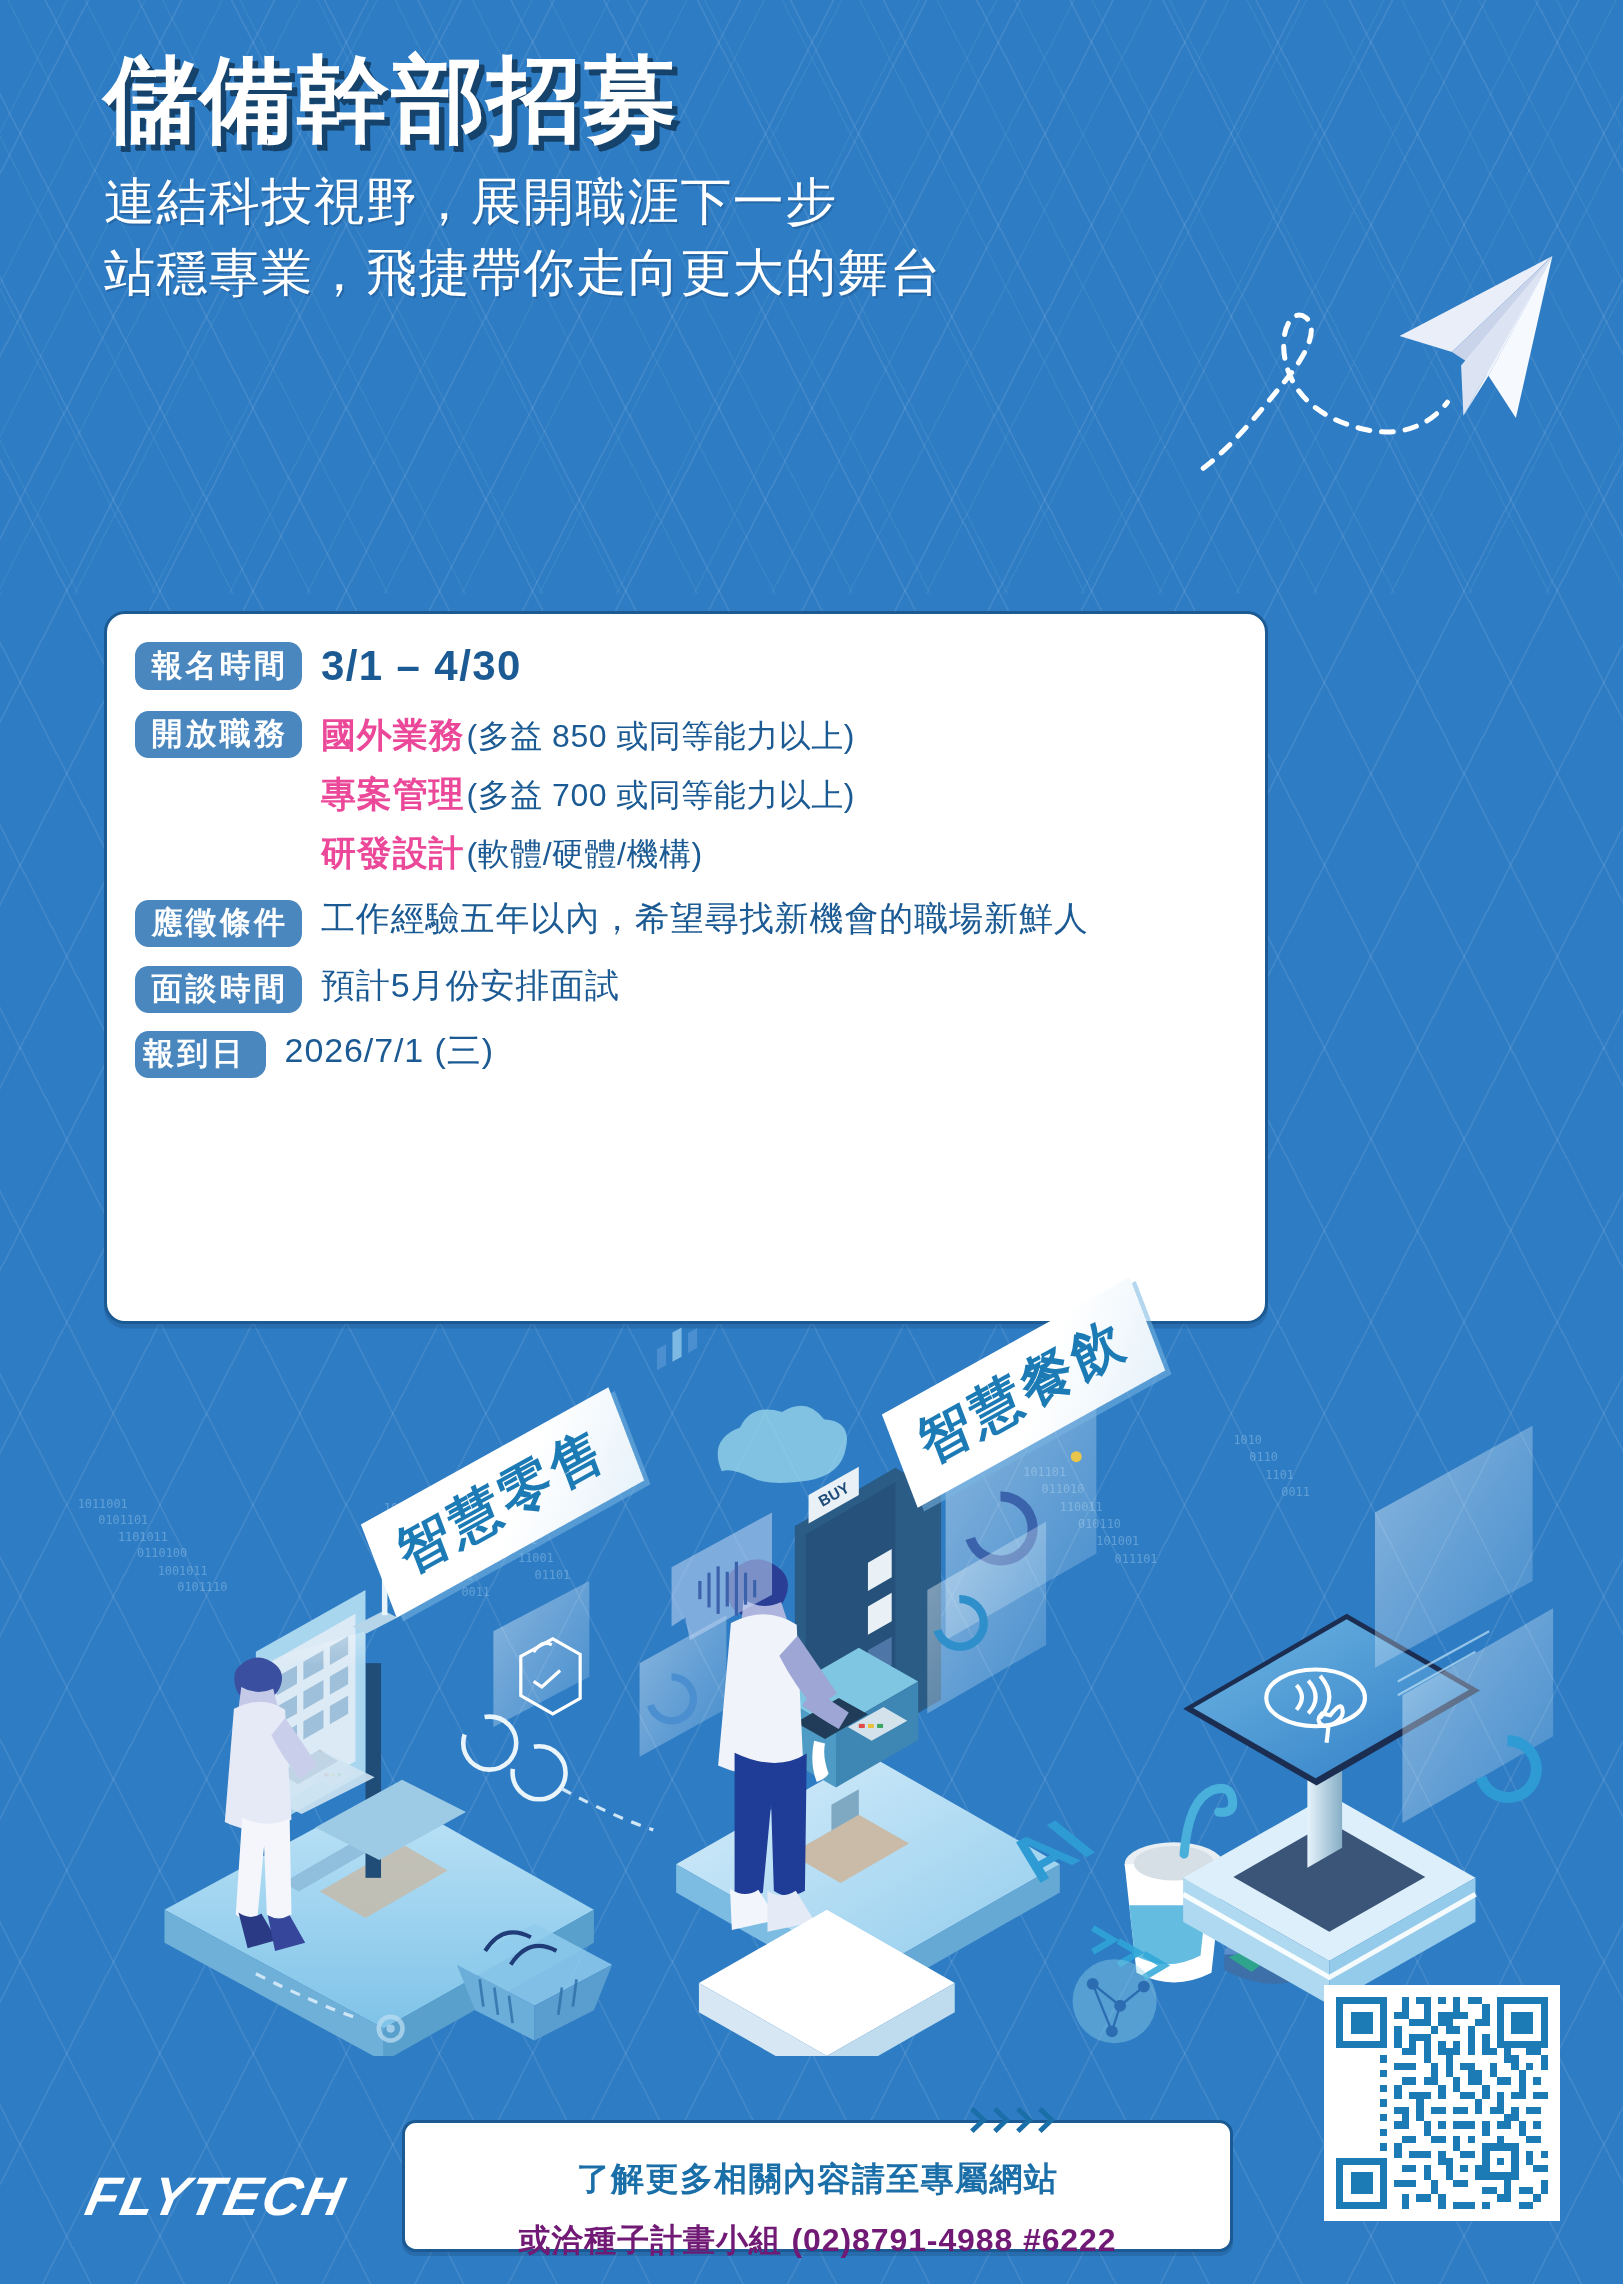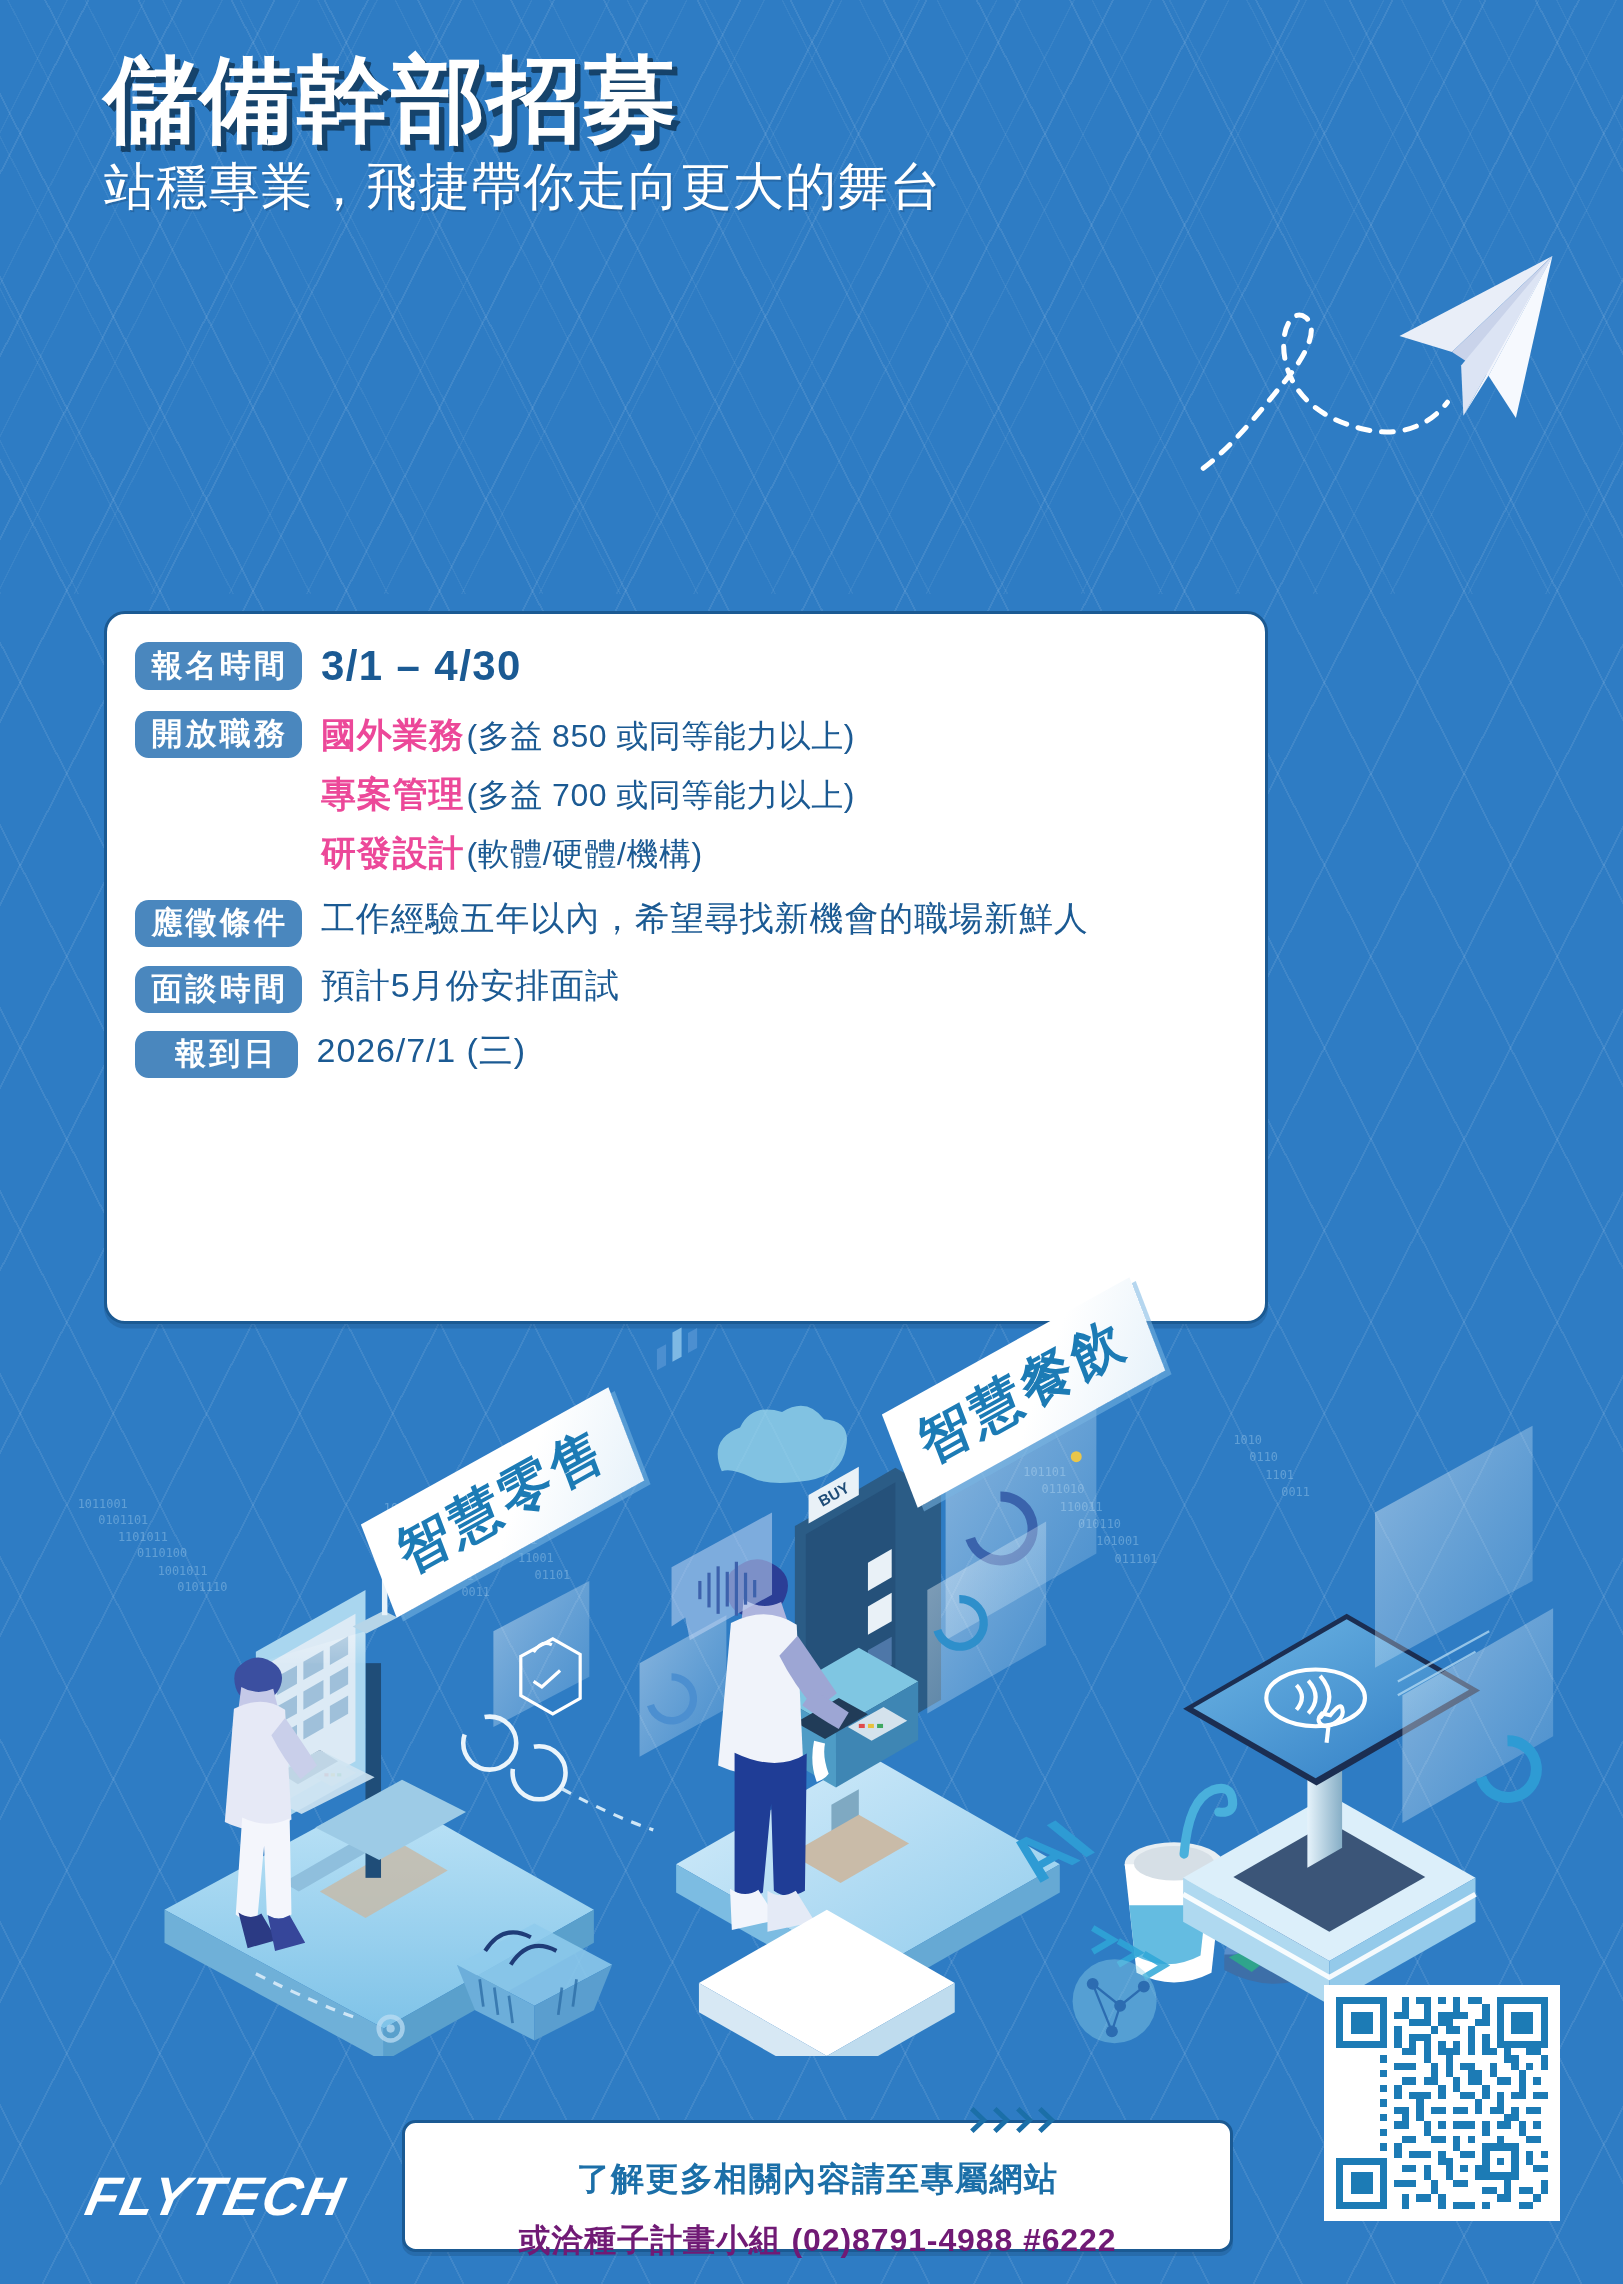--- a/index.html
+++ b/index.html
@@ -101,21 +101,21 @@
     color: #FFFFFF;
     border-radius: 13.7px;
     font-size: 31px;
     font-weight: 700;
     letter-spacing: 3.2px;
     padding: 7.3px 13.7px 9px 16.4px;
     line-height: 1;
     white-space: nowrap;
     text-align: center;
   }
-  .pill-narrow { padding-left: 40px; padding-right: 20px; }
+  .pill-narrow { padding-left: 8px; padding-right: 20px; }
 
   .val-wrap { margin-left: 19px; padding-top: 0.9px; }
 
   .val {
     color: #1B5A93;
     font-size: 35px;
     font-weight: 700;
     letter-spacing: 0.9px;
     line-height: 1.08;
     white-space: nowrap;
@@ -220,20 +220,21 @@
 </head>
 <body>
 
 <div id="poster">
 
   <div class="bg-lattice"></div>
   <div class="bg-lattice-top"></div>
 
   <div class="header">
     <div class="title-line title-line-2">儲備幹部招募</div>
+    <div class="subtitle">連結科技視野，展開職涯下一步</div>
     <div class="subtitle" style="margin-top:0">站穩專業，飛捷帶你走向更大的舞台</div>
   </div>
 
   <div class="plane-wrap">
     <svg viewBox="0 0 1010 620" xmlns="http://www.w3.org/2000/svg">
       <path d="M75 555 C 140 505, 200 430, 245 375 C 300 310, 330 250, 300 225
                C 272 202, 240 250, 255 320 C 272 400, 340 450, 430 470
                C 520 490, 580 450, 610 410" fill="none" stroke="#FFFFFF" stroke-width="11" stroke-linecap="round" stroke-dasharray="26 26"></path>
       <g>
         <polygon points="840,90 505,265 620,300" fill="#E9EEF8"></polygon>

